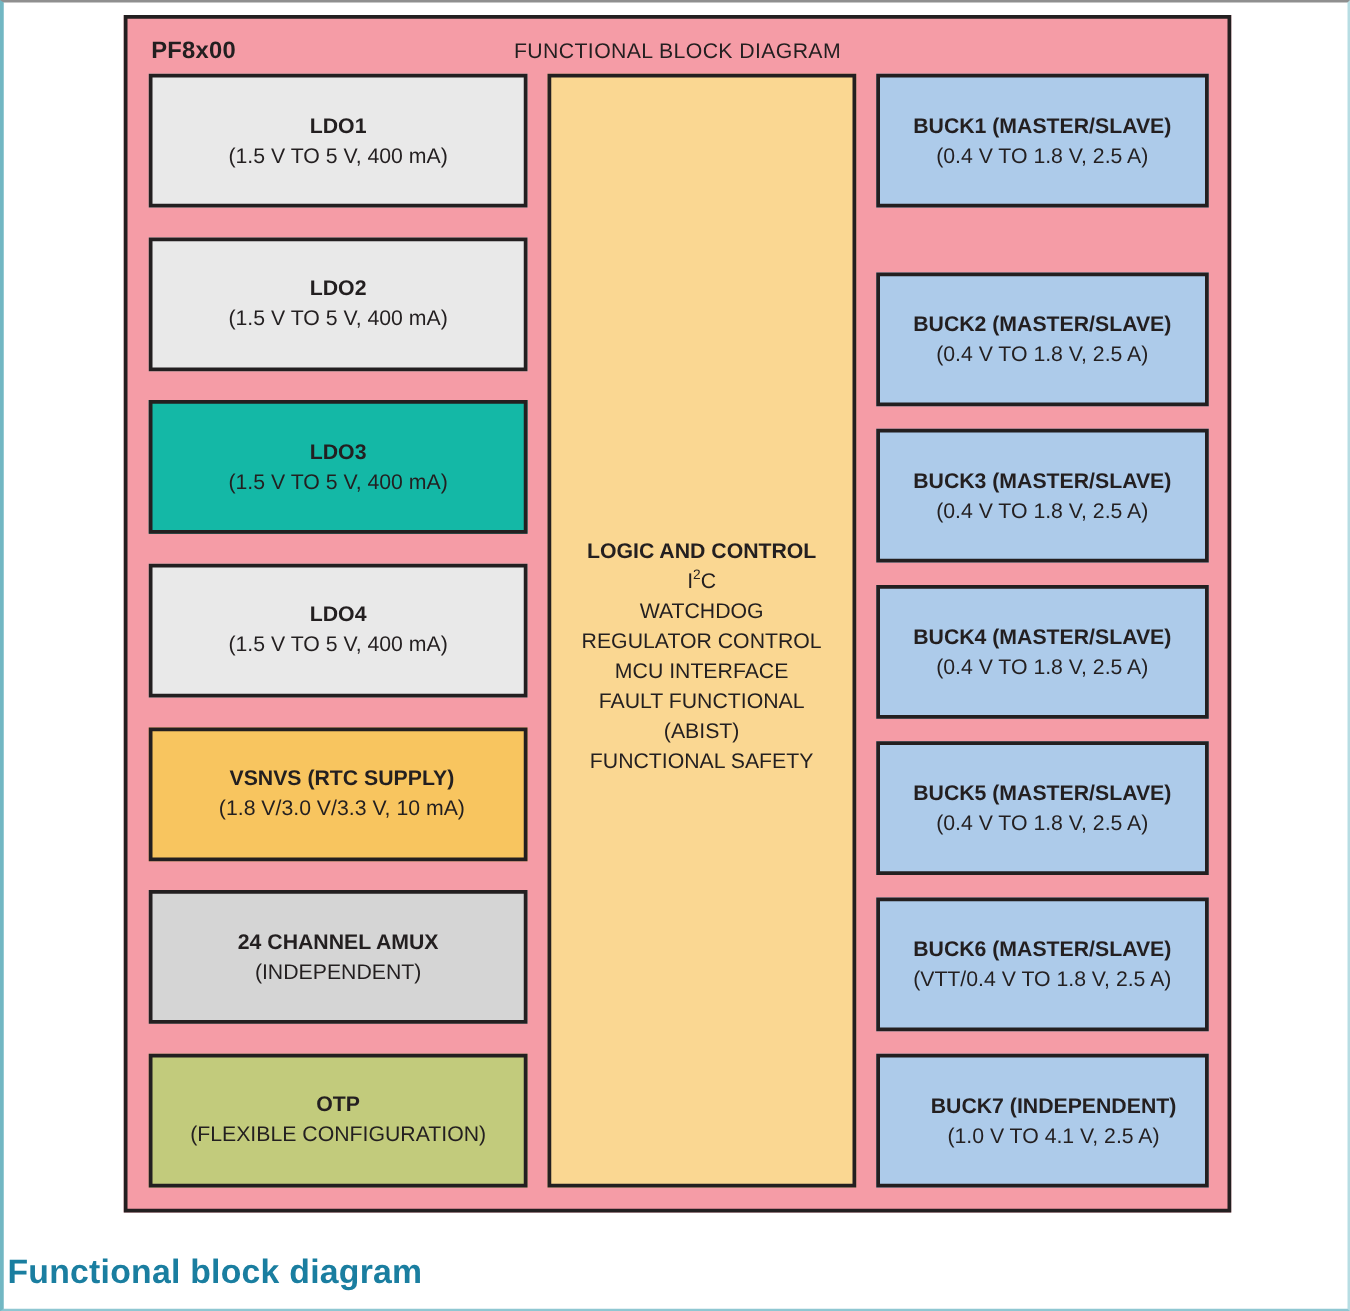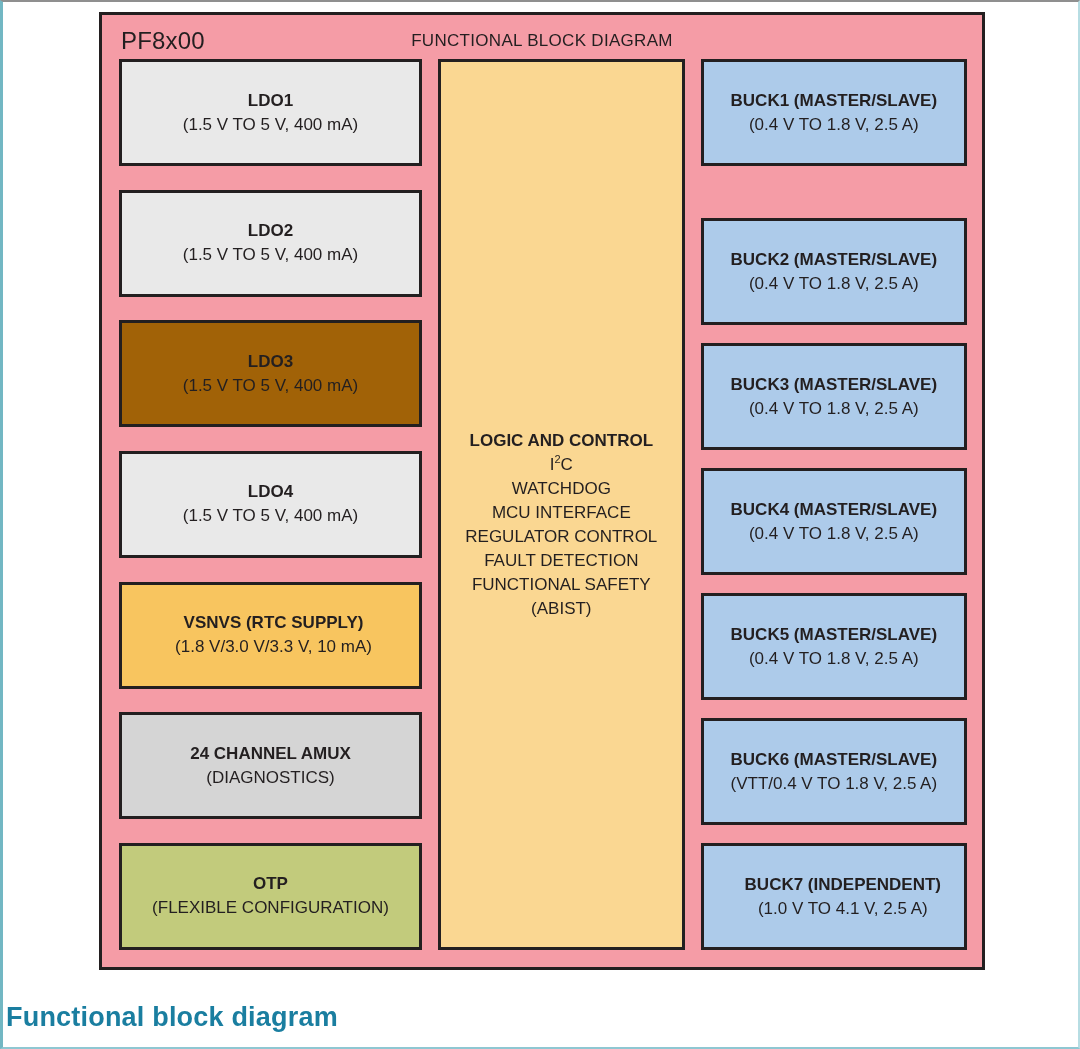--- a/index.html
+++ b/index.html
@@ -34,22 +34,22 @@
   .diagram-header {
     position: absolute;
     top: 12px;
     left: 19px;
     right: 19px;
     height: 28px;
     display: flex;
     align-items: center;
   }
   .chip-label {
-    font-size: 24px;
-    font-weight: normal;
+    font-size: 19px;
+    font-weight: bold;
     letter-spacing: 0.2px;
   }
   .diagram-title {
     position: absolute;
     left: 0;
     right: 0;
     text-align: center;
     font-size: 17px;
     letter-spacing: 0.3px;
   }
@@ -134,52 +134,52 @@
     <div class="cols">
       <div class="col left" id="left-col">
           <div class="block" style="background: rgb(233, 233, 233);">
             <div class="block-title">LDO1</div>
             <div class="block-sub">(1.5 V TO 5 V, 400 mA)</div>
           </div>
           <div class="block" style="background: rgb(233, 233, 233);">
             <div class="block-title">LDO2</div>
             <div class="block-sub">(1.5 V TO 5 V, 400 mA)</div>
           </div>
-          <div class="block" style="background: #a16207;">
+          <div class="block" style="background: #14b8a6;">
             <div class="block-title">LDO3</div>
             <div class="block-sub">(1.5 V TO 5 V, 400 mA)</div>
           </div>
           <div class="block" style="background: rgb(233, 233, 233);">
             <div class="block-title">LDO4</div>
             <div class="block-sub">(1.5 V TO 5 V, 400 mA)</div>
           </div>
           <div class="block" style="background: rgb(248, 197, 95); padding-left: 12px;">
             <div class="block-title">VSNVS (RTC SUPPLY)</div>
             <div class="block-sub">(1.8 V/3.0 V/3.3 V, 10 mA)</div>
           </div>
           <div class="block" style="background: rgb(213, 213, 213);">
             <div class="block-title">24 CHANNEL AMUX</div>
-            <div class="block-sub">(DIAGNOSTICS)</div>
+            <div class="block-sub">(INDEPENDENT)</div>
           </div>
           <div class="block" style="background: rgb(194, 203, 124);">
             <div class="block-title">OTP</div>
             <div class="block-sub">(FLEXIBLE CONFIGURATION)</div>
           </div>
         </div>
 
       <div class="center-block" id="center-block" style="background: rgb(250, 215, 146);">
         <div class="center-title">LOGIC AND CONTROL</div>
         <div id="center-lines">
             <div class="center-line">I<sup>2</sup>C</div>
             <div class="center-line">WATCHDOG</div>
+            <div class="center-line">REGULATOR CONTROL</div>
             <div class="center-line">MCU INTERFACE</div>
-            <div class="center-line">REGULATOR CONTROL</div>
-            <div class="center-line">FAULT DETECTION</div>
+            <div class="center-line">FAULT FUNCTIONAL</div>
+            <div class="center-line">(ABIST)</div>
             <div class="center-line">FUNCTIONAL SAFETY</div>
-            <div class="center-line">(ABIST)</div>
           </div>
       </div>
 
       <div class="col right" id="right-col">
           <div class="block" style="background: rgb(173, 203, 234);">
             <div class="block-title">BUCK1 (MASTER/SLAVE)</div>
             <div class="block-sub">(0.4 V TO 1.8 V, 2.5 A)</div>
           </div>
           <div class="block" style="background: rgb(173, 203, 234); margin-top: 34px;">
             <div class="block-title">BUCK2 (MASTER/SLAVE)</div>

